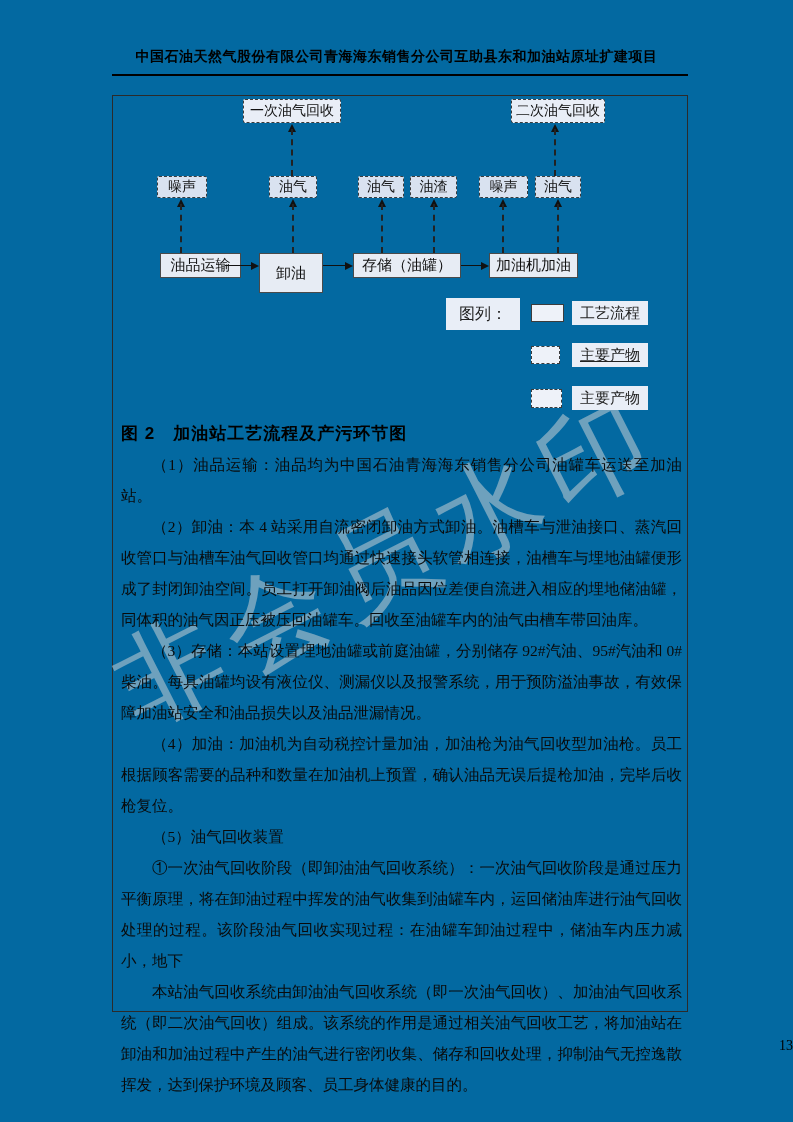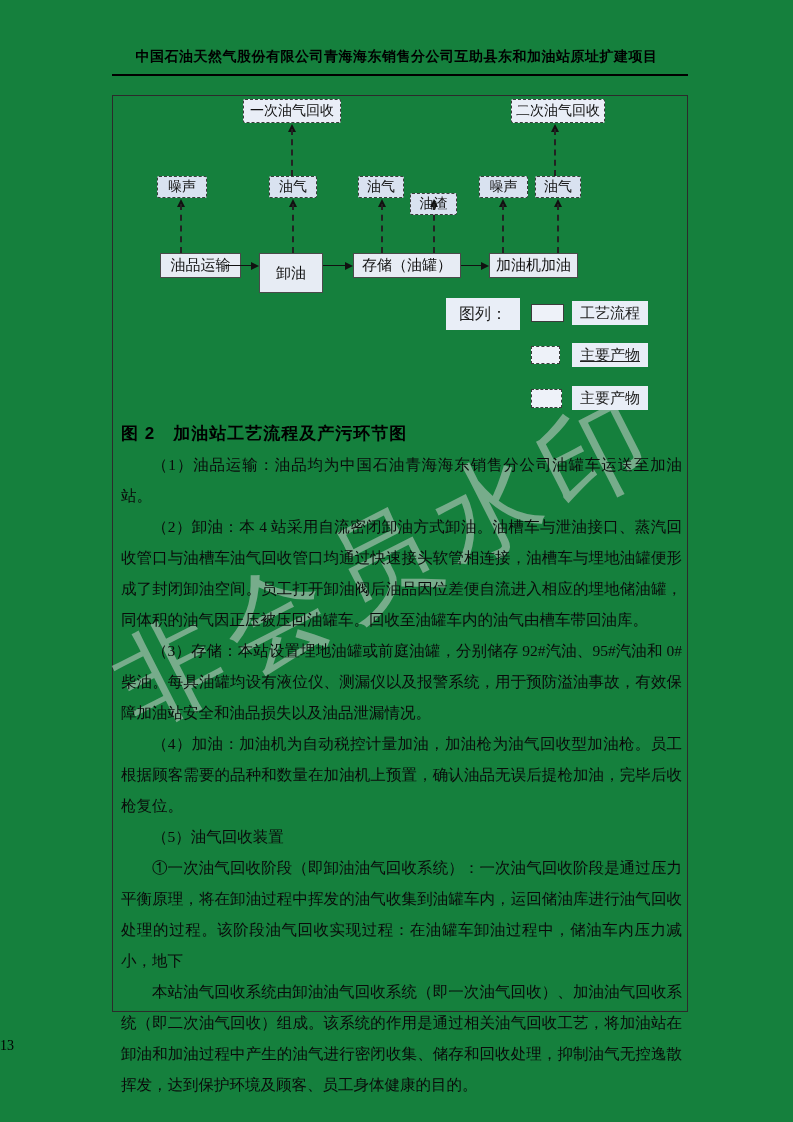--- a/index.html
+++ b/index.html
@@ -1,19 +1,19 @@
 <!DOCTYPE html>
 <html><head>
 <meta charset="utf-8">
 <style>
   html,body{margin:0;padding:0;background:#fff;}
   .page{
     position:relative;
     width:793px;height:1122px;
-    background:#15803d;
+    background:#0369a1;
     font-family:"Liberation Serif", serif;
     color:#111;
     overflow:hidden;
   }
   
   .header-title{
     position:absolute;left:0;top:48px;width:100%;
     text-align:center;font-size:14px;font-weight:600;color:#000;
     letter-spacing:0.5px;
   }
@@ -95,21 +95,21 @@
     font-size:17px;font-weight:bold;text-align:left;line-height:31px;
     color:#000;font-family:"Liberation Sans", sans-serif;
     letter-spacing:1px;
   }
   .para{
     margin:0;font-size:15.5px;line-height:31px;color:#0a0a0a;
     text-align:justify;text-indent:2em;
     font-family:"Liberation Serif", serif;
   }
   .page-number{
-    position:absolute;left:0;top:1038px;width:100%;text-align:left;
+    position:absolute;left:0;top:1038px;width:100%;text-align:right;
     font-size:14px;color:#000;
   }
 </style>
 </head>
 <body>
 
 <div class="page">
 
   <div class="header-title">中国石油天然气股份有限公司青海海东销售分公司互助县东和加油站原址扩建项目</div>
   <div class="header-rule"></div>
@@ -127,21 +127,21 @@
           <span class="line"></span>
       </div>
       <div class="varrow" style="left:437px;top:28px;height:52px;">
         <span class="head-up"></span>
           <span class="line"></span>
       </div>
 
       <div class="node dashedbox" style="left:44px;top:80px;width:50px;height:22px;">噪声</div>
       <div class="node dashedbox" style="left:156px;top:80px;width:48px;height:22px;">油气</div>
       <div class="node dashedbox" style="left:245px;top:80px;width:46px;height:22px;">油气</div>
-      <div class="node dashedbox" style="left:297px;top:97px;width:47px;height:22px;">油渣</div>
+      <div class="node dashedbox" style="left:297px;top:80px;width:47px;height:22px;">油渣</div>
       <div class="node dashedbox" style="left:366px;top:80px;width:49px;height:22px;">噪声</div>
       <div class="node dashedbox" style="left:422px;top:80px;width:46px;height:22px;">油气</div>
 
       <div class="varrow" style="left:63px;top:103px;height:54px;">
         <span class="head-up"></span>
           <span class="line"></span>
         </div>
       <div class="varrow" style="left:175px;top:103px;height:54px;">
         <span class="head-up"></span>
           <span class="line"></span>

